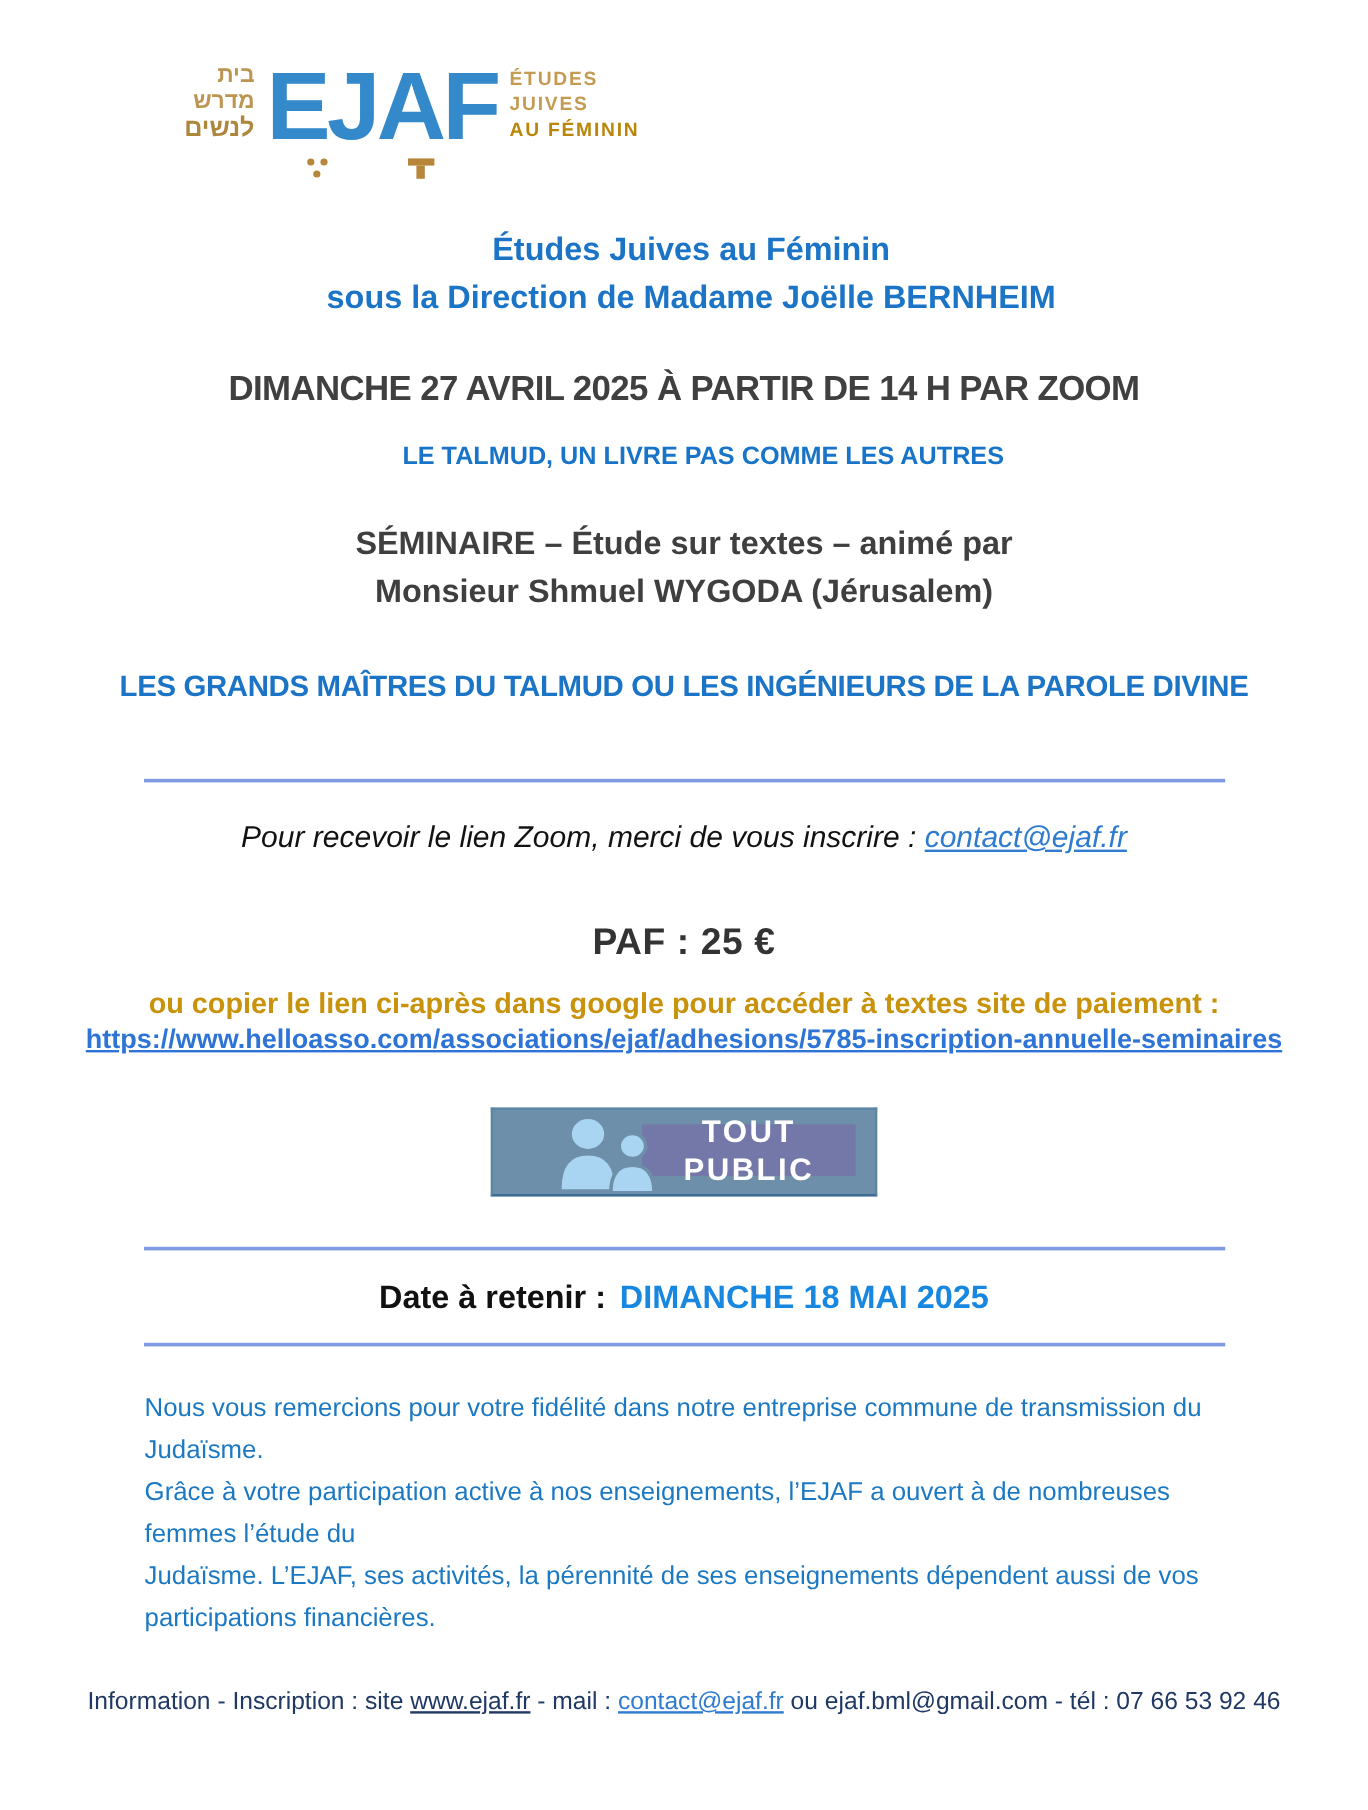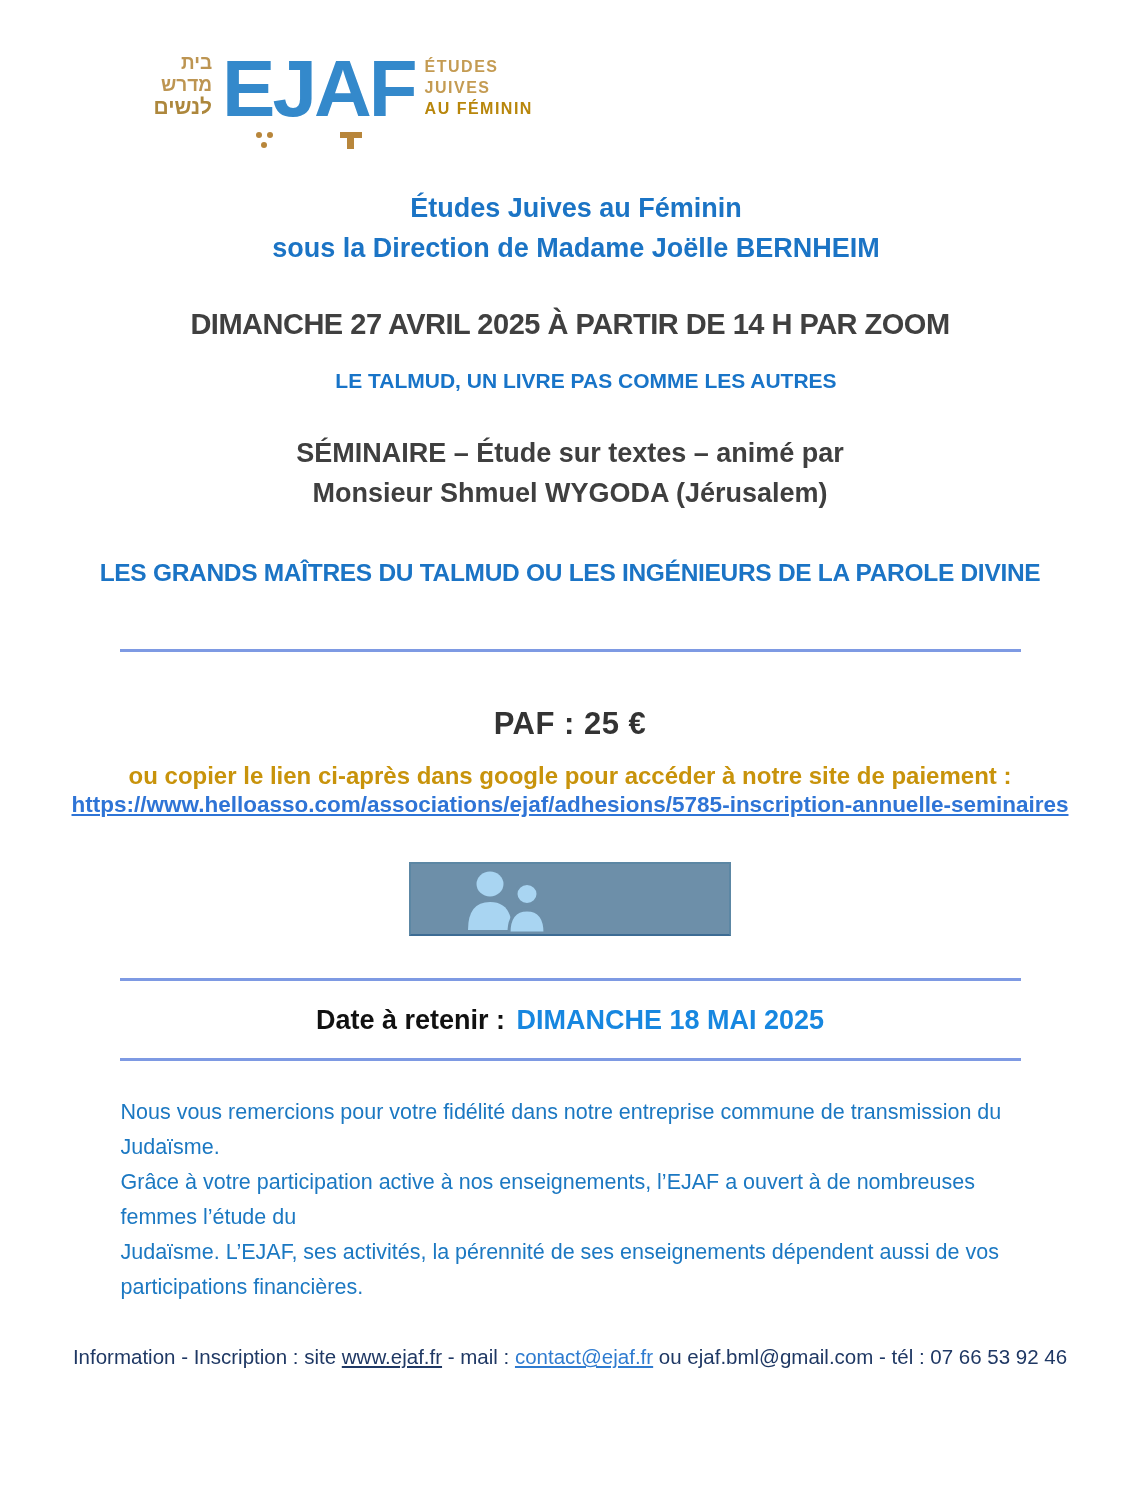--- a/index.html
+++ b/index.html
@@ -111,43 +111,47 @@
 
   <div class="seminar">
     <div>SÉMINAIRE – Étude sur textes – animé par</div>
     <div>Monsieur Shmuel WYGODA (Jérusalem)</div>
   </div>
 
   <div class="theme">LES GRANDS MAÎTRES DU TALMUD OU LES INGÉNIEURS DE LA PAROLE DIVINE</div>
 
   <div class="rule"></div>
 
+  <div class="zoom-line">
+    <span>Pour recevoir le lien Zoom, merci de vous inscrire : </span><a>contact@ejaf.fr</a>
+  </div>
 
   <div class="paf">PAF : 25 €</div>
 
 
-  <div class="copy-line">ou copier le lien ci-après dans google pour accéder à notre site de paiement :</div>
+  <div class="copy-line">ou copier le lien ci-après dans google pour accéder à textes site de paiement :</div>
 
   <div class="payment-line">
     <a>https://www.helloasso.com/associations/ejaf/adhesions/5785-inscription-annuelle-seminaires</a>
   </div>
 
   <div class="badge">
     <span class="badge-icon">
       <svg width="96" height="64" viewBox="0 0 96 64">
         <g fill="#a9d5f2">
           <ellipse cx="29" cy="14" rx="13.5" ry="12.5"></ellipse>
           <path d="M7 60 Q7 32 29 32 Q51 32 51 60 Z"></path>
         </g>
         <g fill="#a9d5f2" stroke="#6d8fa9" stroke-width="3">
           <ellipse cx="66" cy="24" rx="11" ry="10.5"></ellipse>
           <path d="M48 63 Q48 40 66 40 Q84 40 84 63 Z"></path>
         </g>
       </svg>
     </span>
+    <div class="badge-label">TOUT PUBLIC</div>
   </div>
 
   <div class="rule rule-2"></div>
 
   <div class="date-line">
     <span>Date à retenir : </span><span class="date-value">DIMANCHE 18 MAI 2025</span>
   </div>
 
   <div class="rule rule-3"></div>
 

